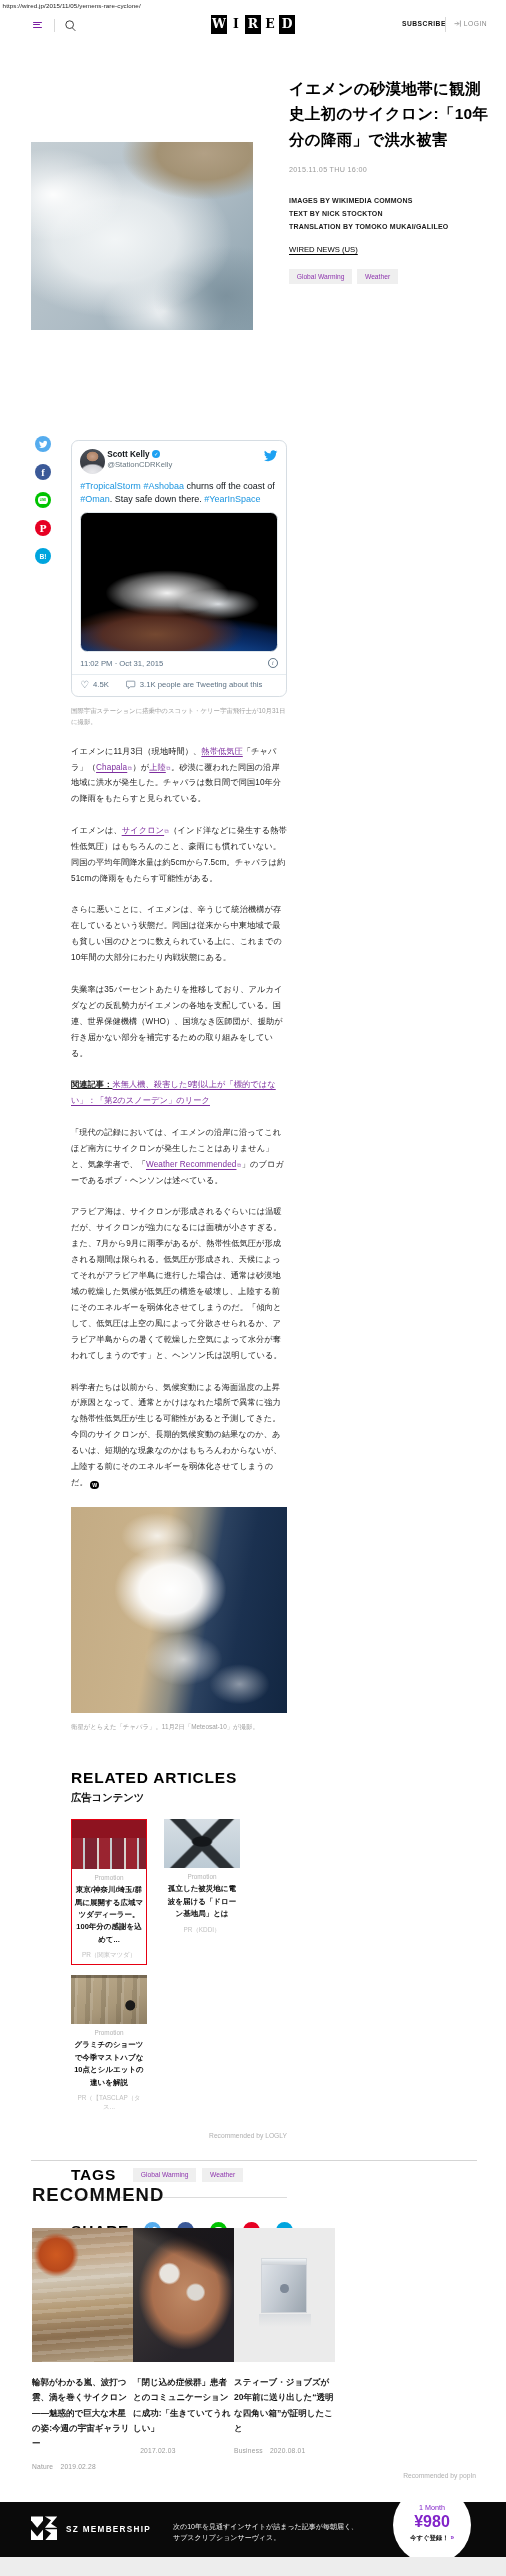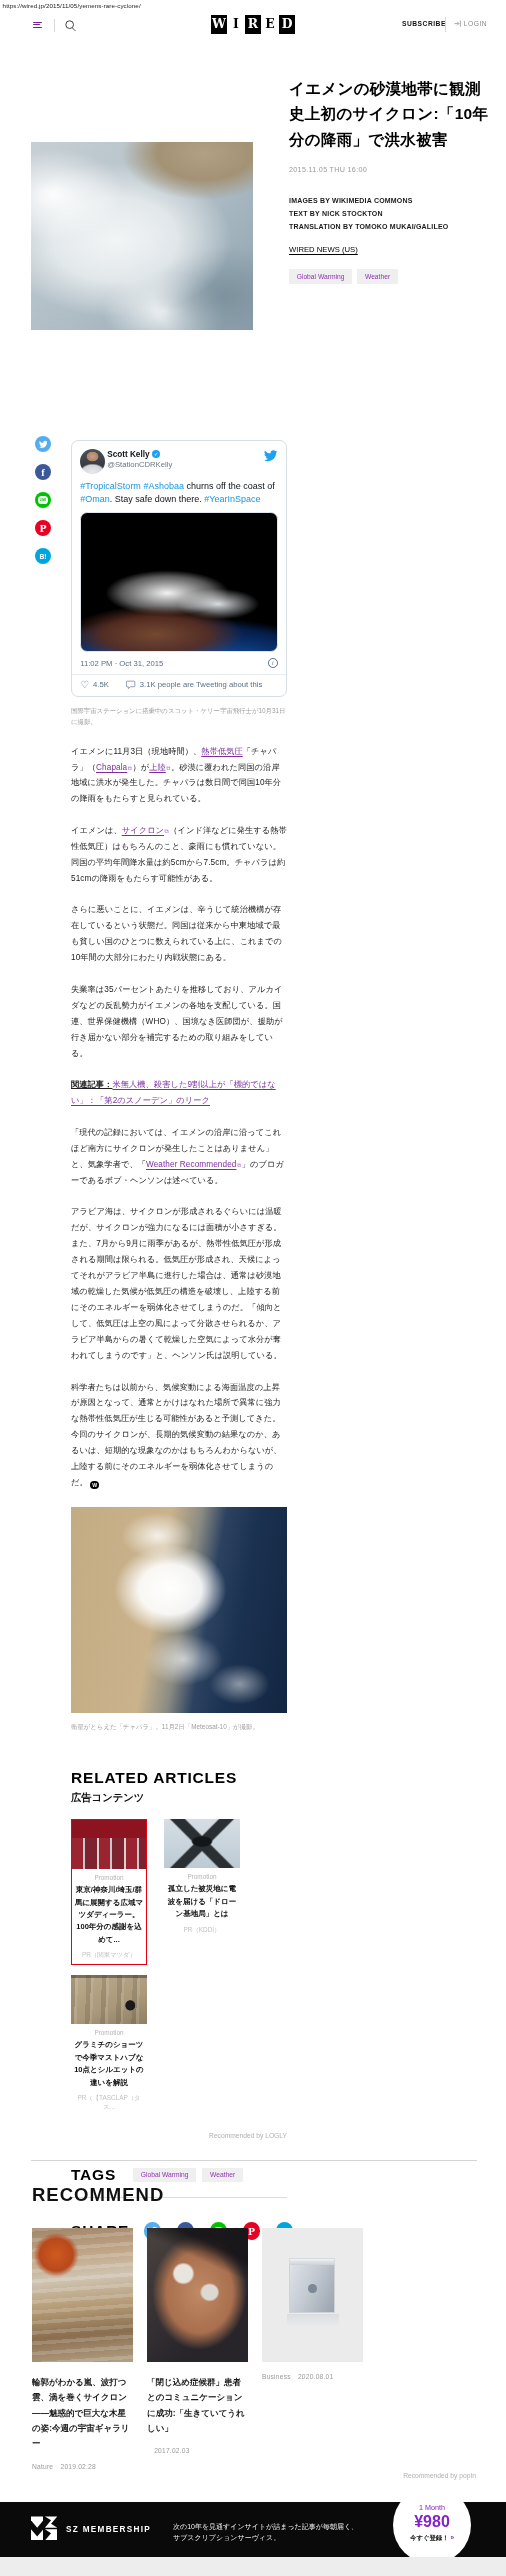--- a/index.html
+++ b/index.html
@@ -157,21 +157,21 @@
   #divider1 { margin-top:13.4px; border:none; border-top:0.5px solid #dcdcdc; width:216px; }
   #share-row { margin-top:24px; display:flex; align-items:center; gap:14.4px; }
   #share-row .icons { display:flex; gap:15.5px; }
   .share-ic { width:17.5px; height:17.5px; border-radius:50%; display:flex; align-items:center; justify-content:center; color:#fff; cursor:pointer; }
 
   #divider2 { left:31px; top:2160px; width:446px; border:none; border-top:0.5px solid #d5d5d5; position:absolute; }
 
   
   #recommend { left:32px; top:2184px; width:444px; }
   #recommend-heading { font-size:18.5px; font-weight:bold; letter-spacing:1px; }
-  #recommend-grid { margin-top:21.6px; display:flex; gap:14px; }
+  #recommend-grid { margin-top:21.6px; display:flex; }
   .rec-card { width:101px; cursor:pointer; }
   .rec-thumb { width:101px; height:134px; }
   .rec-title { margin-top:13.4px; font-size:8.5px; font-weight:bold; line-height:1.8; color:#1a1a1a; }
   .rec-meta { margin-top:11.3px; font-size:6.7px; color:#9a9a9a; display:flex; gap:7.2px; letter-spacing:0.2px; }
   .thumb-jupiter {
     background:
       radial-gradient(30% 22% at 24% 20%, #d05a20 0%, #b8491c 55%, rgba(184,73,28,0) 75%),
       repeating-linear-gradient(176deg, rgba(255,255,255,.16) 0 3.6px, rgba(0,0,0,0) 3.6px 10.3px),
       linear-gradient(175deg,#a08468 0%,#c2a88a 22%,#cfc4b2 38%,#b49a75 58%,#8a6e4f 78%,#b3a084 100%);
   }
@@ -426,20 +426,21 @@
           <span>2017.02.03</span>
         </div>
     </div>
     <div class="rec-card">
       <div class="rec-thumb thumb-cube">
         <div class="cube-top"></div>
           <div class="cube-body"></div>
           <div class="cube-apple"></div>
           <div class="cube-base"></div>
       </div>
+      <div class="rec-title">スティーブ・ジョブズが20年前に送り出した“透明な四角い箱”が証明したこと</div>
       <div class="rec-meta">
           <span>Business</span>
           <span>2020.08.01</span>
         </div>
     </div>
   </div>
 </div>
 <div id="popin" class="abs">Recommended by popIn</div>
 
 <div id="sz-banner" class="abs">

